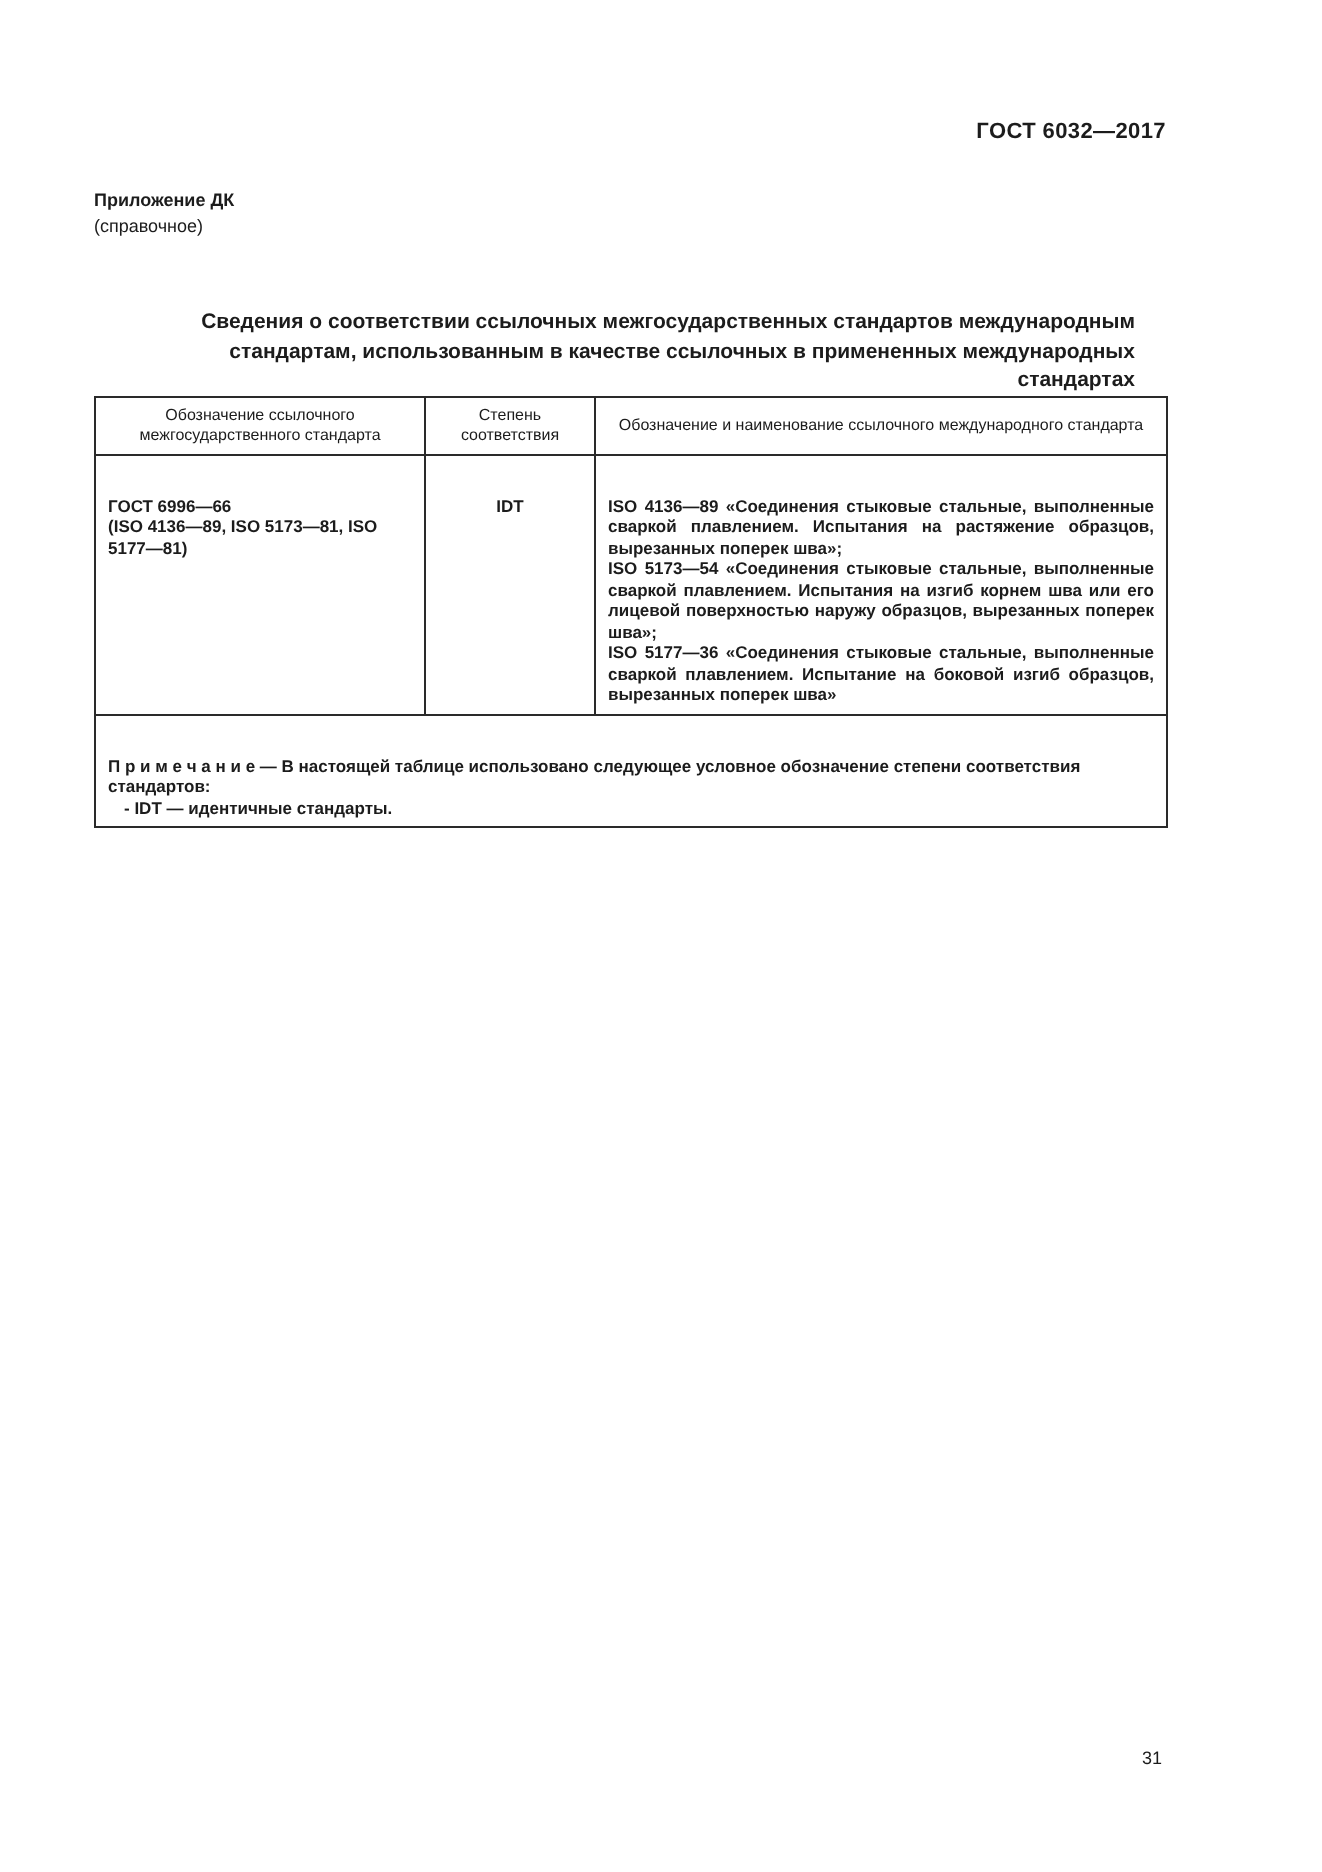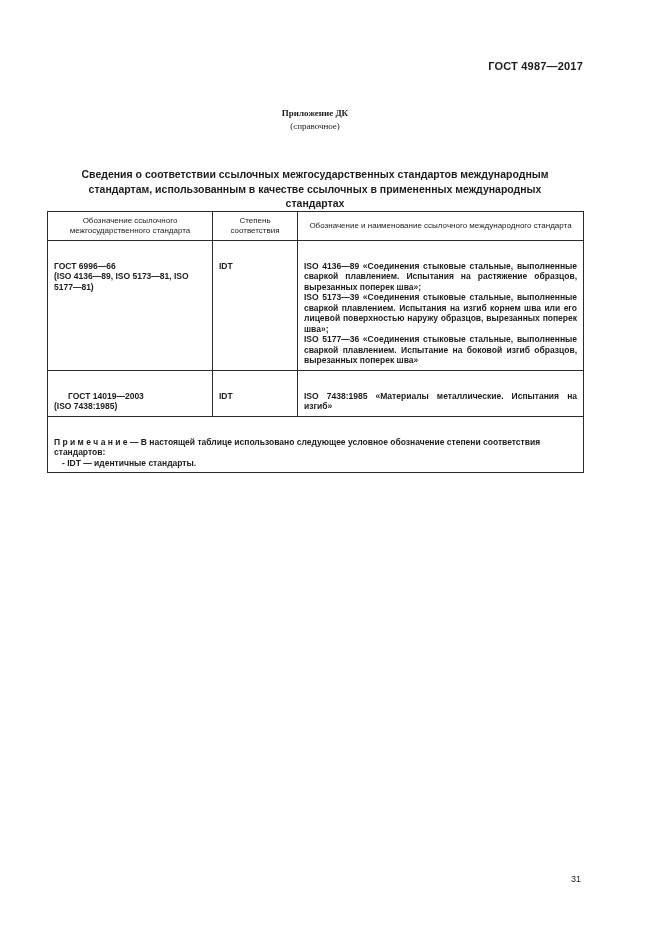--- a/index.html
+++ b/index.html
@@ -13,33 +13,32 @@
     font-family: "Liberation Sans", sans-serif;
     color: #1c1c1c;
   }
   .doc-number {
     text-align: right;
     font-weight: bold;
     font-size: 11px;
     letter-spacing: 0.2px;
   }
   .appendix {
-    margin-top: 35px;
-    text-align: center;
+    margin-top: 22px;
+    text-align: left;
     font-size: 9px;
     line-height: 13px;
-    font-family: Liberation Serif, serif;
   }
   .appendix-title { font-weight: bold; }
   .heading {
     margin: 34px auto 0;
     max-width: 505px;
     font-size: 10.5px;
     font-weight: bold;
-    text-align: center;
+    text-align: right;
     line-height: 14.5px;
   }
   table.std {
     border-collapse: collapse;
     width: 536px;
     table-layout: fixed;
     font-size: 8.5px;
     line-height: 10.5px;
     color: #1c1c1c;
   }
@@ -52,38 +51,38 @@
   table.std th {
     font-weight: normal;
     font-size: 8px;
     line-height: 10px;
     text-align: center;
     vertical-align: middle;
     padding: 4px 6px;
   }
   .cell-ref div { margin: 0; }
   .ref-indent { margin-left: 14px !important; }
-  .cell-degree { }
+  .cell-degree { text-align: center; }
   .cell-intl p { margin: 0; text-align: justify; }
   .note-cell { font-size: 8.5px; line-height: 10.5px; padding: 3px 6px 5px 6px; }
   .note-line2 { margin-left: 8px; }
   .page-number {
     position: absolute;
     right: 80px;
     bottom: 52px;
     font-size: 9px;
     color: #1c1c1c;
   }
 </style>
 </head>
 <body>
 
 <div class="page">
 
-  <div class="doc-number">ГОСТ 4987—2017</div>
+  <div class="doc-number">ГОСТ 6032—2017</div>
 
   <div class="appendix">
     <div class="appendix-title">Приложение ДК</div>
     <div class="appendix-subtitle">(справочное)</div>
   </div>
 
   <div class="heading">Сведения о соответствии ссылочных межгосударственных стандартов международным стандартам, использованным в качестве ссылочных в примененных международных стандартах</div>
 
   <table class="std">
     <colgroup>
@@ -100,32 +99,22 @@
     </thead>
     <tbody>
       <tr>
         <td class="cell-ref">
           <div>ГОСТ 6996—66</div>
           <div>(ISO 4136—89, ISO 5173—81, ISO 5177—81)</div>
         </td>
         <td class="cell-degree">IDT</td>
         <td class="cell-intl">
           <p>ISO 4136—89 «Соединения стыковые стальные, выполненные сваркой плавлением. Испытания на растяжение образцов, вырезанных поперек шва»;</p>
-          <p>ISO 5173—39 «Соединения стыковые стальные, выполненные сваркой плавлением. Испытания на изгиб корнем шва или его лицевой поверхностью наружу образцов, вырезанных поперек шва»;</p>
+          <p>ISO 5173—54 «Соединения стыковые стальные, выполненные сваркой плавлением. Испытания на изгиб корнем шва или его лицевой поверхностью наружу образцов, вырезанных поперек шва»;</p>
           <p>ISO 5177—36 «Соединения стыковые стальные, выполненные сваркой плавлением. Испытание на боковой изгиб образцов, вырезанных поперек шва»</p>
-        </td>
-      </tr>
-      <tr>
-        <td class="cell-ref">
-          <div class="ref-indent">ГОСТ 14019—2003</div>
-          <div>(ISO 7438:1985)</div>
-        </td>
-        <td class="cell-degree">IDT</td>
-        <td class="cell-intl">
-          <p>ISO 7438:1985 «Материалы металлические. Испытания на изгиб»</p>
         </td>
       </tr>
       <tr>
         <td class="note-cell" colspan="3">
           <div>П р и м е ч а н и е — В настоящей таблице использовано следующее условное обозначение степени соответствия стандартов:</div>
           <div class="note-line2">- IDT — идентичные стандарты.</div>
         </td>
       </tr>
     </tbody>
   </table>

